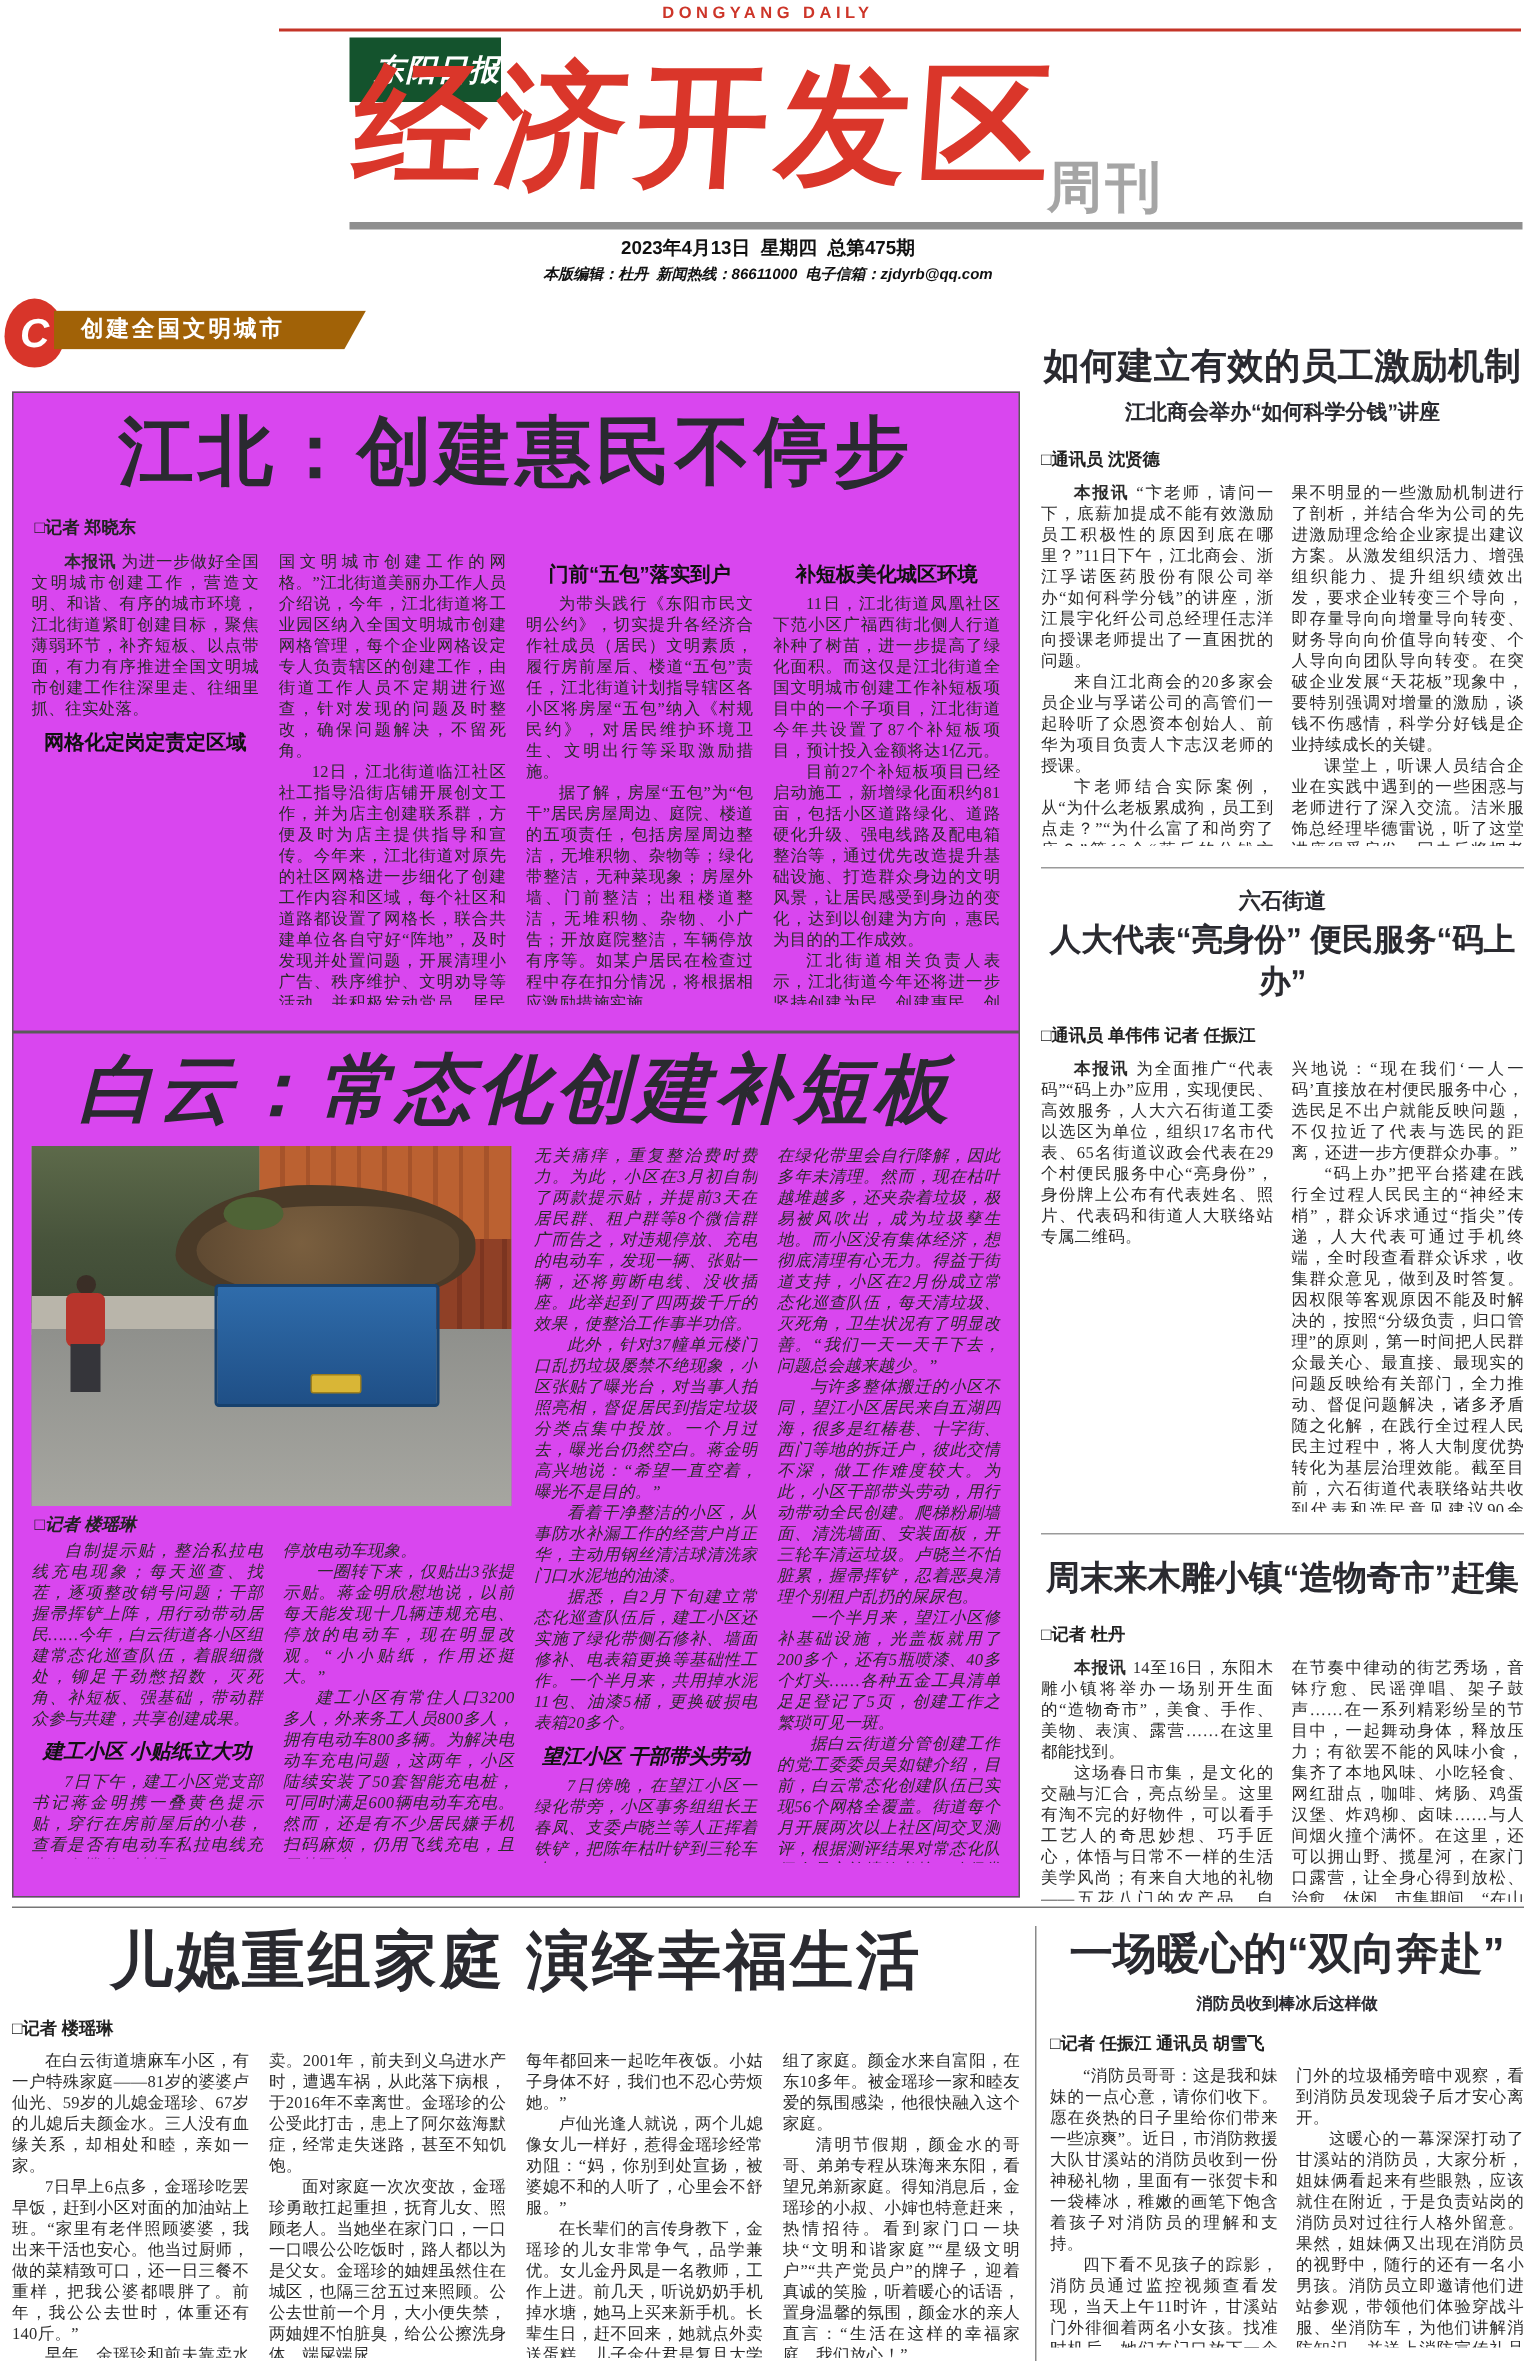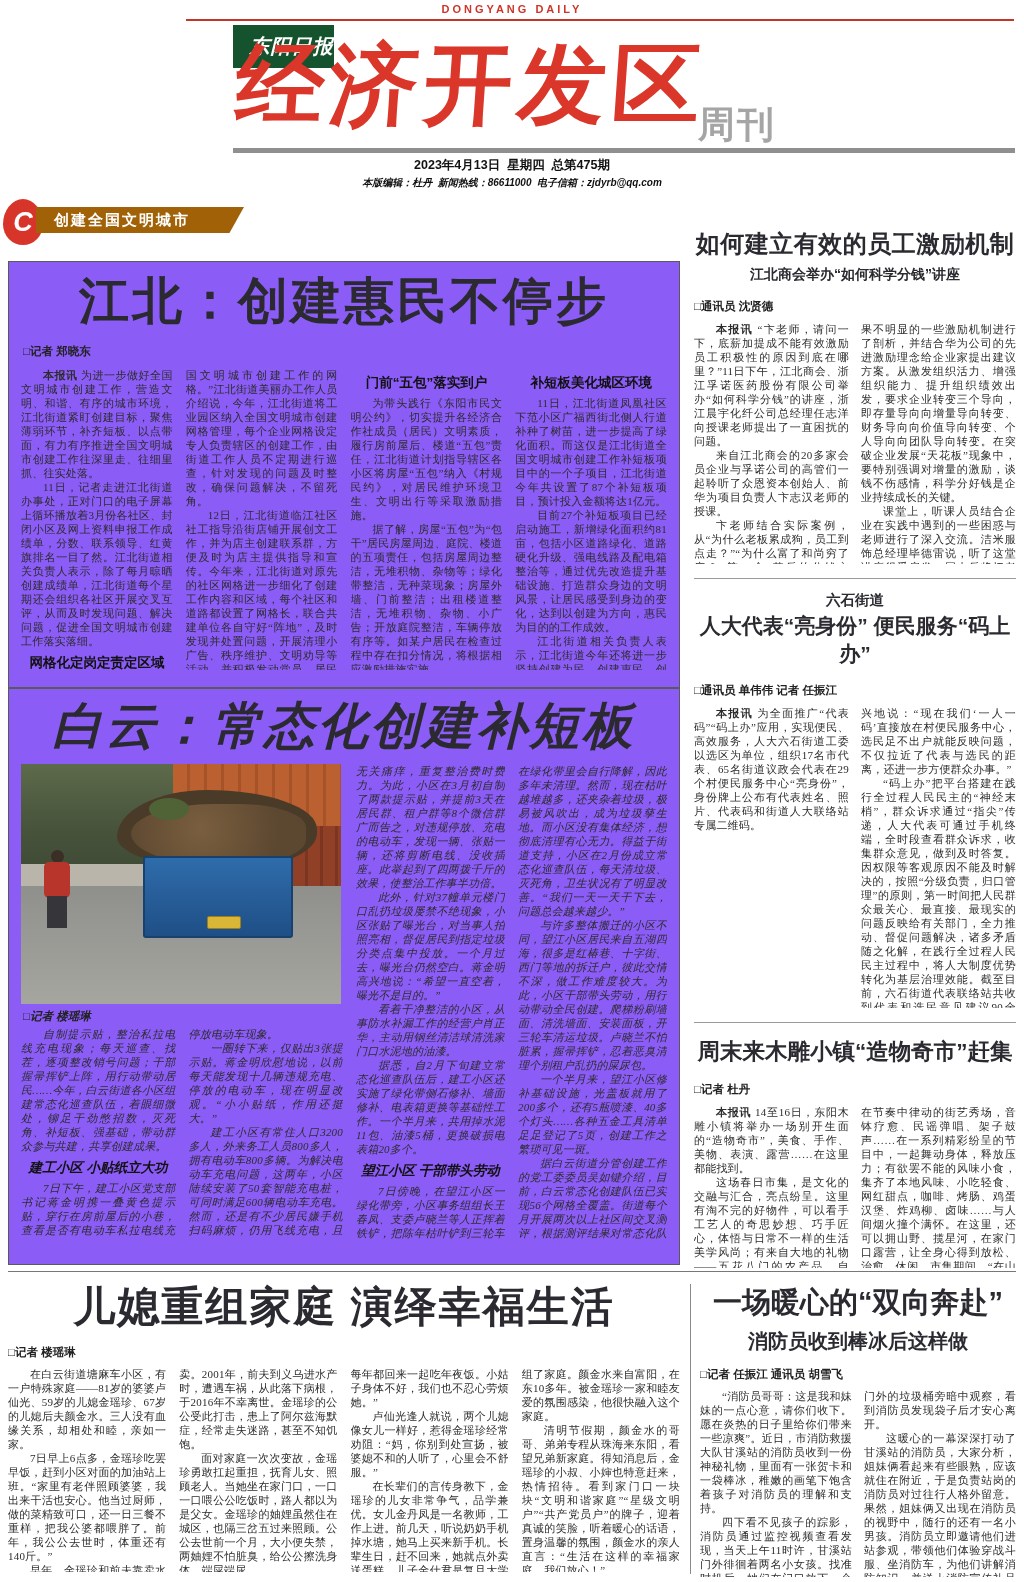--- a/index.html
+++ b/index.html
@@ -25,21 +25,21 @@
 
   
   .badge-circle { position:absolute; left:3px; top:199px; width:40px; height:46px; background:#d8352a;
     border-radius:50% 50% 50% 50%/55% 55% 45% 45%; color:#fff; display:flex; align-items:center;
     justify-content:center; font-size:27px; font-weight:900; font-style:italic; }
   .badge-ribbon { position:absolute; left:36px; top:207px; width:208px; height:26px; background:#a16207;
     color:#fff; font-size:15px; font-weight:bold; letter-spacing:2px; line-height:26px; padding-left:18px;
     clip-path:polygon(0 0,100% 0,93% 100%,0 100%); }
 
   
-  .abox { position:absolute; border:1px solid #5a5a5a; background:#8b5cf6; }
+  .abox { position:absolute; border:1px solid #5a5a5a; background:#d946ef; }
   .box-jiangbei { left:8px; top:261px; width:672px; height:427px; }
   .box-baiyun  { left:8px; top:688px; width:672px; height:577px;font-style:italic; }
 
   .mega-head { text-align:center; font-size:50px; font-weight:900; color:#2a2a30; letter-spacing:3px;
     line-height:1.1; font-family:"Liberation Sans",sans-serif; }
   .box-jiangbei .mega-head { margin-top:12px; }
   .box-baiyun  .mega-head { margin-top:10px; }
 
   .byline { font-size:11.5px; font-weight:bold; color:#222; }
   .box-jiangbei .byline { margin:15px 0 0 14px; }
@@ -104,21 +104,21 @@
   .band-rule { position:absolute; left:8px; top:1271px; width:1008px; height:1px; background:#777; }
   .vert-rule { position:absolute; left:690px; top:1284px; width:1px; height:290px; background:#8a8a8a; }
 
   .family { position:absolute; left:8px; top:1279px; width:672px; height:303px; overflow:hidden; }
   .f-head { font-size:42px; font-weight:900; text-align:center; letter-spacing:2px; color:#2a2a30; }
   .family .byline { margin-top:10px; }
   .family .flowrow { margin-top:7px; height:205px; }
 
   .fire { position:absolute; left:700px; top:1283px; width:316px; height:299px; overflow:hidden; }
   .fire-head { font-size:29px; font-weight:900; text-align:center; color:#2a2a30; }
-  .fire-sub { font-size:20px; font-weight:bold; text-align:center; margin-top:5px; color:#2a2a30; }
+  .fire-sub { font-size:11px; font-weight:bold; text-align:center; margin-top:5px; color:#2a2a30; }
   .fire .byline { margin-top:12px; }
   .fire .flowrow { margin-top:7px; height:188px; gap:12px; }
 </style>
 </head>
 <body>
 
 <div class="en-masthead">DONGYANG  DAILY</div>
 <div class="red-rule"></div>
 <div class="logo-box">东阳日报</div>
 <div class="big-title">经济开发区</div>
@@ -129,21 +129,20 @@
 
 <div class="badge-circle">C</div>
 <div class="badge-ribbon">创建全国文明城市</div>
 
 <div class="abox box-jiangbei">
   <div class="mega-head">江北：创建惠民不停步</div>
   <div class="byline">□记者 郑晓东</div>
   <div class="flowrow jb-flow">
       <div class="tcol">
         <p class="para"><b class="lead">本报讯 </b>为进一步做好全国文明城市创建工作，营造文明、和谐、有序的城市环境，江北街道紧盯创建目标，聚焦薄弱环节，补齐短板、以点带面，有力有序推进全国文明城市创建工作往深里走、往细里抓、往实处落。</p>
-        <p class="para">11日，记者走进江北街道办事处，正对门口的电子屏幕上循环播放着3月份各社区、封闭小区及网上资料申报工作成绩单，分数、联系领导、红黄旗排名一目了然。江北街道相关负责人表示，除了每月晾晒创建成绩单，江北街道每个星期还会组织各社区开展交叉互评，从而及时发现问题、解决问题，促进全国文明城市创建工作落实落细。</p>
         <div class="colhead">网格化定岗定责定区域</div>
       </div>
       <div class="tcol">
         <p class="para cont">国文明城市创建工作的网格。”江北街道美丽办工作人员介绍说，今年，江北街道将工业园区纳入全国文明城市创建网格管理，每个企业网格设定专人负责辖区的创建工作，由街道工作人员不定期进行巡查，针对发现的问题及时整改，确保问题解决，不留死角。</p>
         <p class="para">12日，江北街道临江社区社工指导沿街店铺开展创文工作，并为店主创建联系群，方便及时为店主提供指导和宣传。今年来，江北街道对原先的社区网格进一步细化了创建工作内容和区域，每个社区和道路都设置了网格长，联合共建单位各自守好“阵地”，及时发现并处置问题，开展清理小广告、秩序维护、文明劝导等活动，并积极发动党员、居民志愿者等参与创建工作，开展文明巡防，劝导不文明行为，为创建工作贡献力量。</p>
       </div>
       <div class="tcol">
         <div class="colhead">门前“五包”落实到户</div>
         <p class="para">为带头践行《东阳市民文明公约》，切实提升各经济合作社成员（居民）文明素质，履行房前屋后、楼道“五包”责任，江北街道计划指导辖区各小区将房屋“五包”纳入《村规民约》，对居民维护环境卫生、文明出行等采取激励措施。</p>
         <p class="para">据了解，房屋“五包”为“包干”居民房屋周边、庭院、楼道的五项责任，包括房屋周边整洁，无堆积物、杂物等；绿化带整洁，无种菜现象；房屋外墙、门前整洁；出租楼道整洁，无堆积物、杂物、小广告；开放庭院整洁，车辆停放有序等。如某户居民在检查过程中存在扣分情况，将根据相应激励措施实施。</p>

